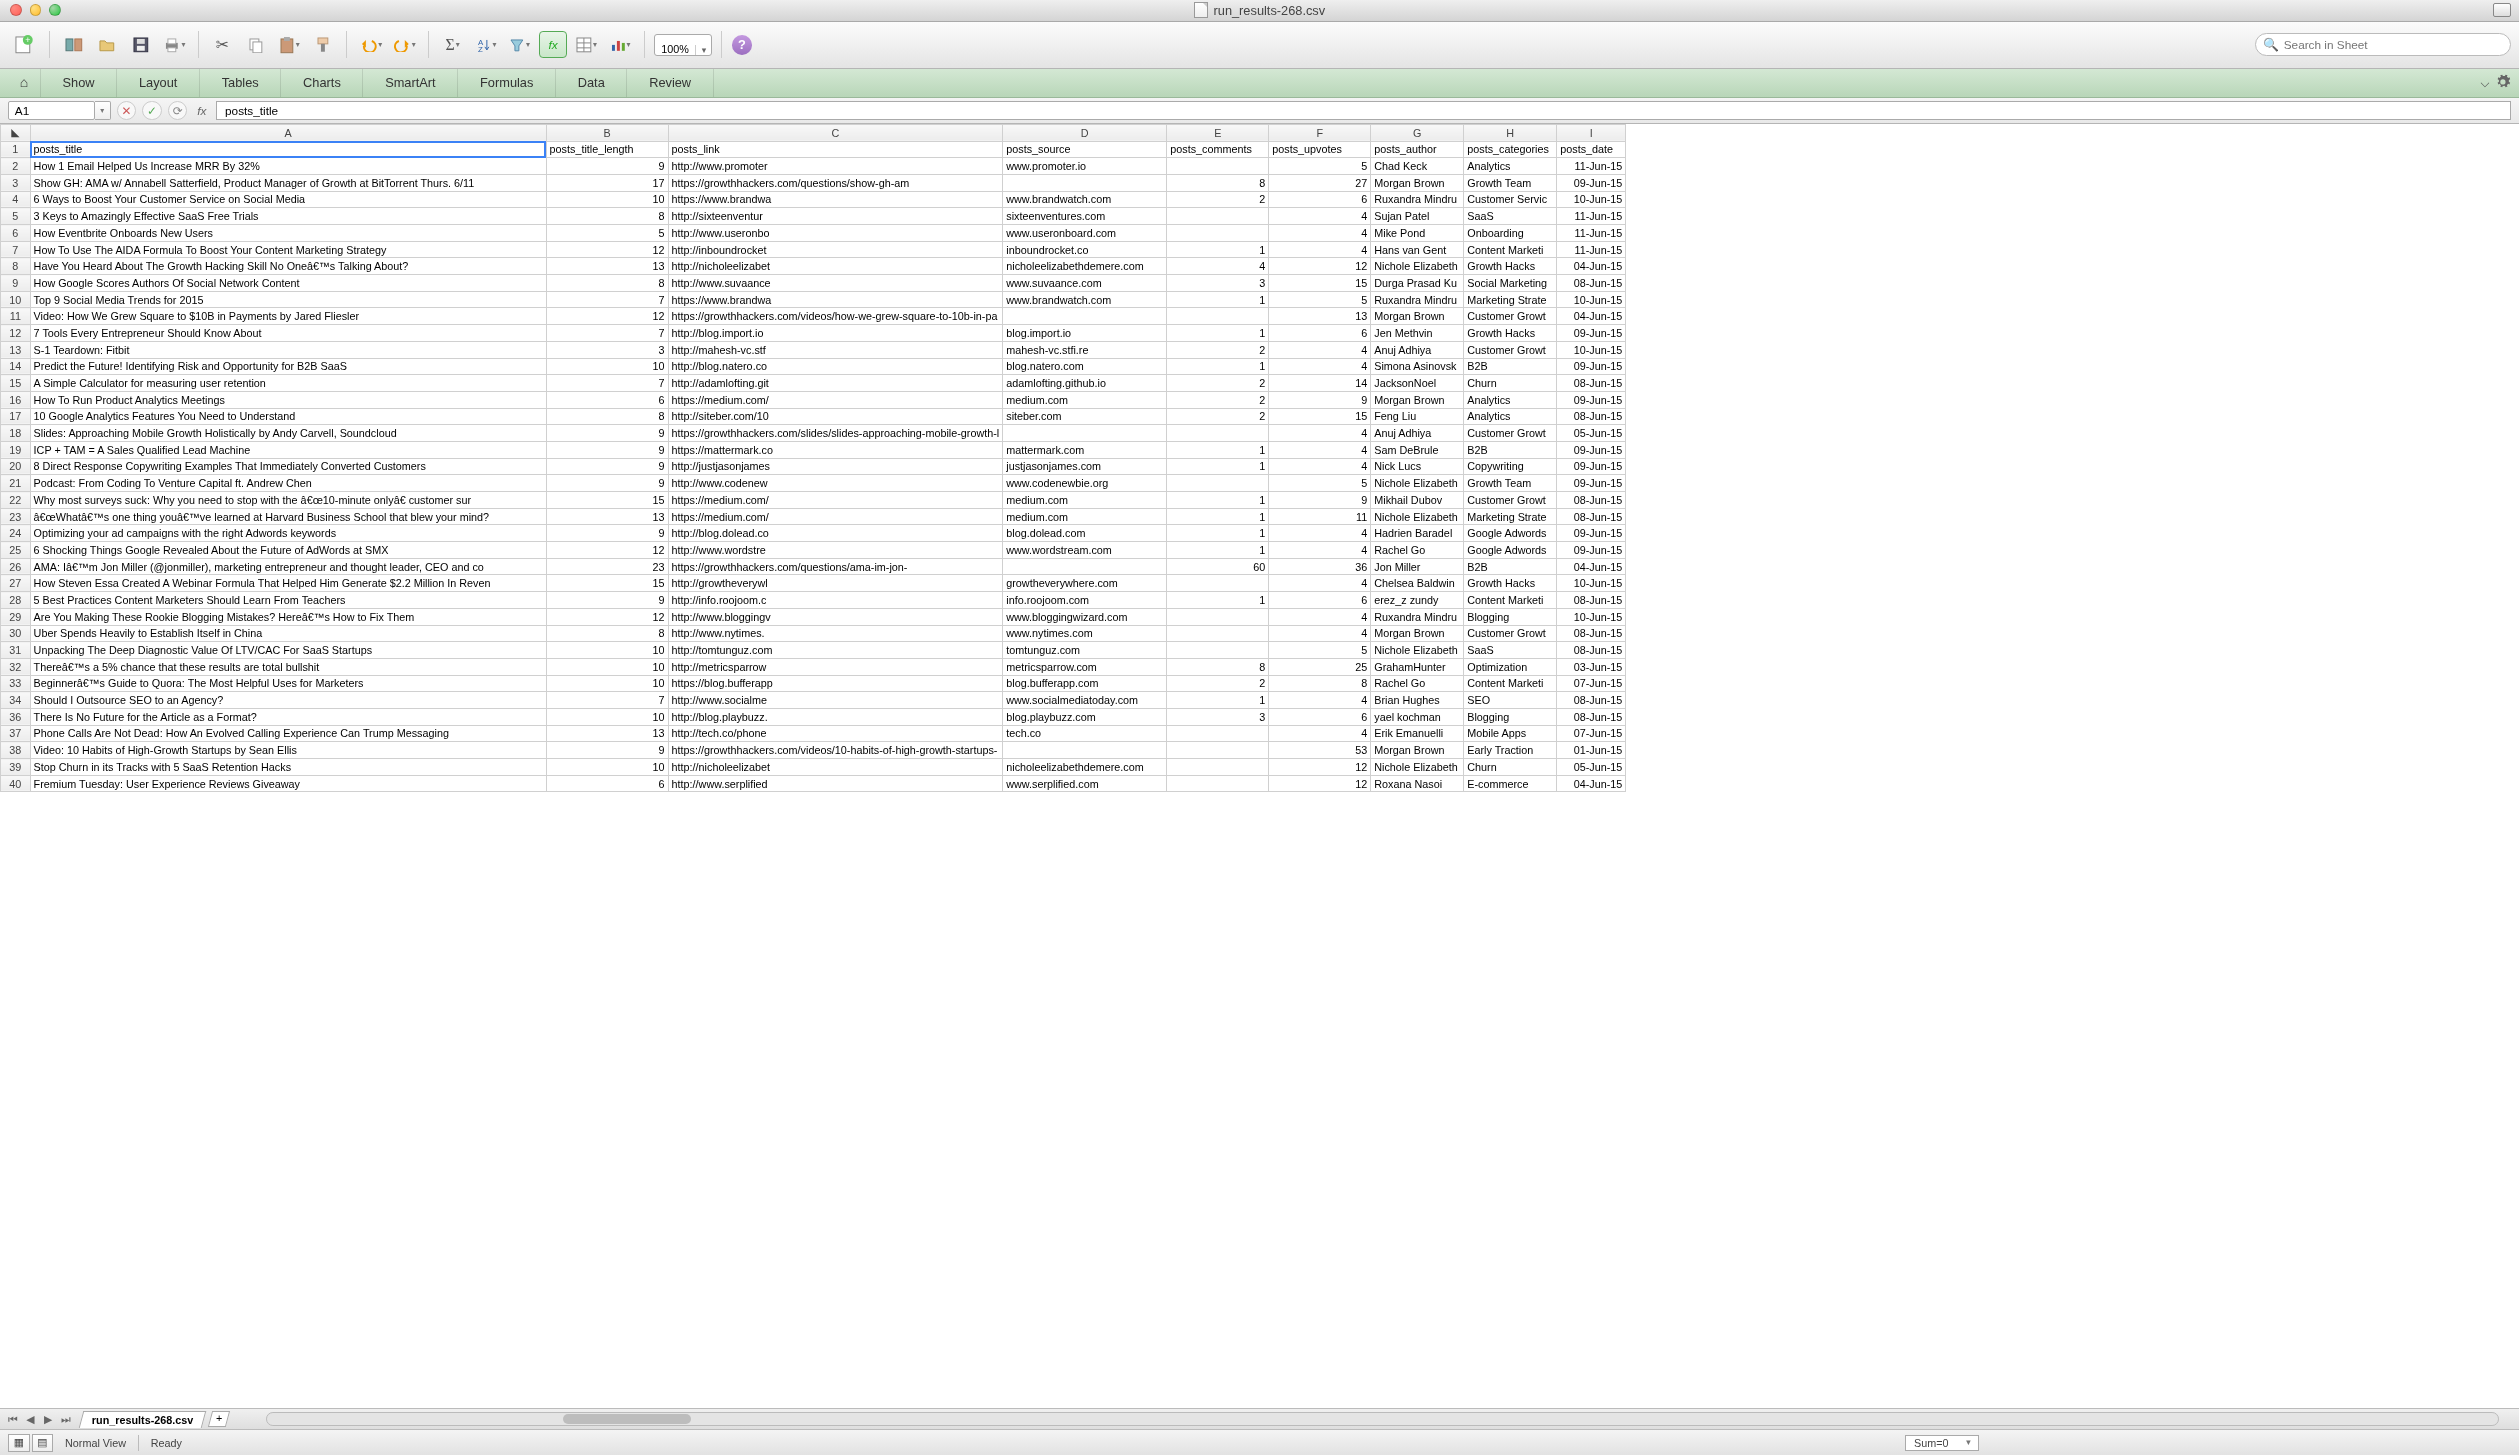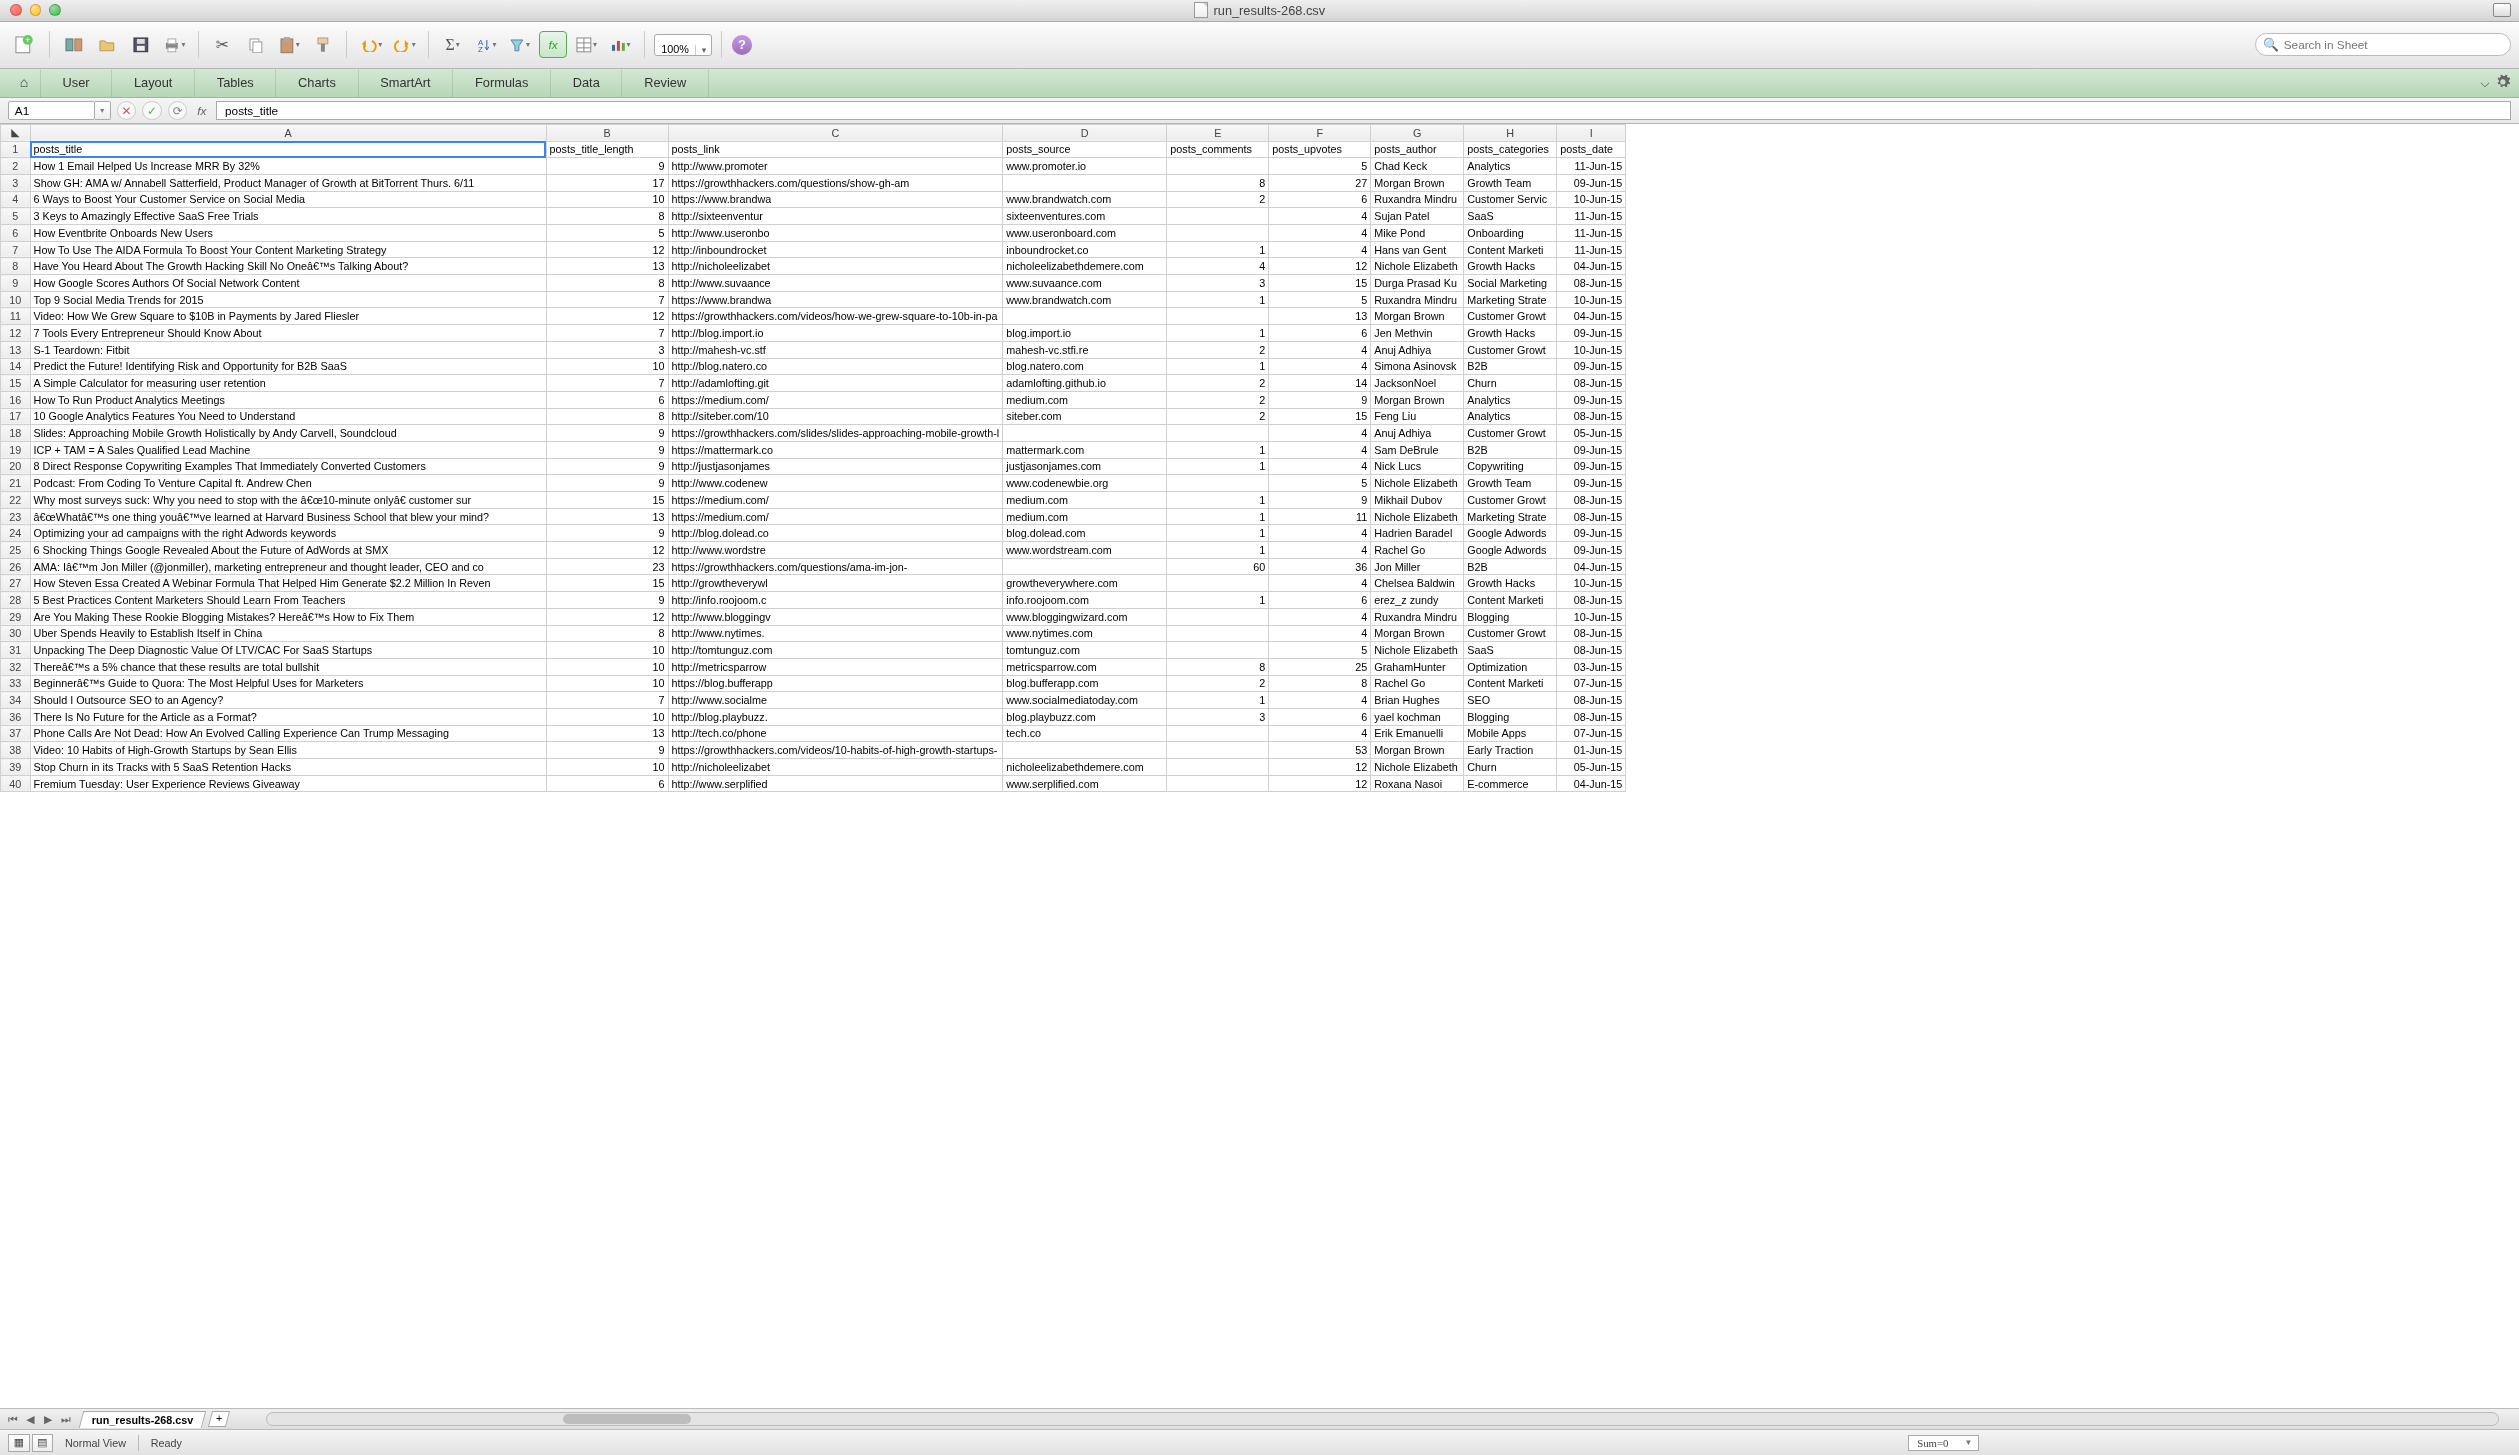--- a/index.html
+++ b/index.html
@@ -70,21 +70,21 @@
 .stab span { transform: skewX(15deg); display: inline-block; }
 .addtab { width: 17.7px; height: 15.8px; border: 1px solid #aaa; margin-left: 5.9px; text-align: center; line-height: 13.8px; background: #fff; transform: skewX(-15deg); }
 .addtab span { transform: skewX(15deg); display: inline-block; }
 .hscroll { flex: 1; margin: 0 19.7px 0 39px; height: 13.8px; background: #e4e4e4; border: 1px solid #bbb; border-radius: 6.9px; position: relative; }
 .hscroll .thumb { position: absolute; left: 296px; width: 128px; top: 1px; bottom: 1px; background: #bdbdbd; border-radius: 5.9px; }
 
 
 .statusbar { height: 25.6px; background: linear-gradient(#f4f4f4,#e2e2e2); border-top: 1px solid #bbb; display: flex; align-items: center; font-size: 10.8px; padding: 0 7.9px; gap: 11.8px; color: #444; }
 .view-btns { display: flex; gap: 2px; }
 .view-btns div { width: 21.7px; height: 17.7px; border: 1px solid #aaa; background: linear-gradient(#fff,#eee); display:flex;align-items:center;justify-content:center; }
-.sum-box { border: 1px solid #aaa; background: #fff; padding: 1px 29.6px 1px 7.9px; position: relative; margin-left: auto; margin-right: 532px; font-family: Liberation Serif, serif; }
+.sum-box { border: 1px solid #aaa; background: #fff; padding: 1px 29.6px 1px 7.9px; position: relative; margin-left: auto; margin-right: 532px; }
 .sum-box::after { content: "▼"; position: absolute; right: 5.9px; top: 2px; font-size: 7.9px; color: #777; }
 </style>
 </head>
 <body>
 
 <div class="window">
 
   <div class="titlebar">
     <div class="traffic">
       <div class="tl red"></div>
@@ -212,21 +212,21 @@
     <div class="help-icon">?</div>
     <div class="spacer"></div>
     <div class="search-wrap">
       <span class="sicon">🔍</span>
       <input placeholder="Search in Sheet" style="">
     </div>
   </div>
 
   <div class="ribbon">
     <div class="rtab home-icon">⌂</div>
-    <div class="rtab">User</div>
+    <div class="rtab">Show</div>
     <div class="rtab">Layout</div>
     <div class="rtab">Tables</div>
     <div class="rtab">Charts</div>
     <div class="rtab">SmartArt</div>
     <div class="rtab">Formulas</div>
     <div class="rtab">Data</div>
     <div class="rtab">Review</div>
     <div class="ribbon-right">
       <span>⌵</span>
       <span class="gear-icon"><svg viewBox="0 0 24 24">

